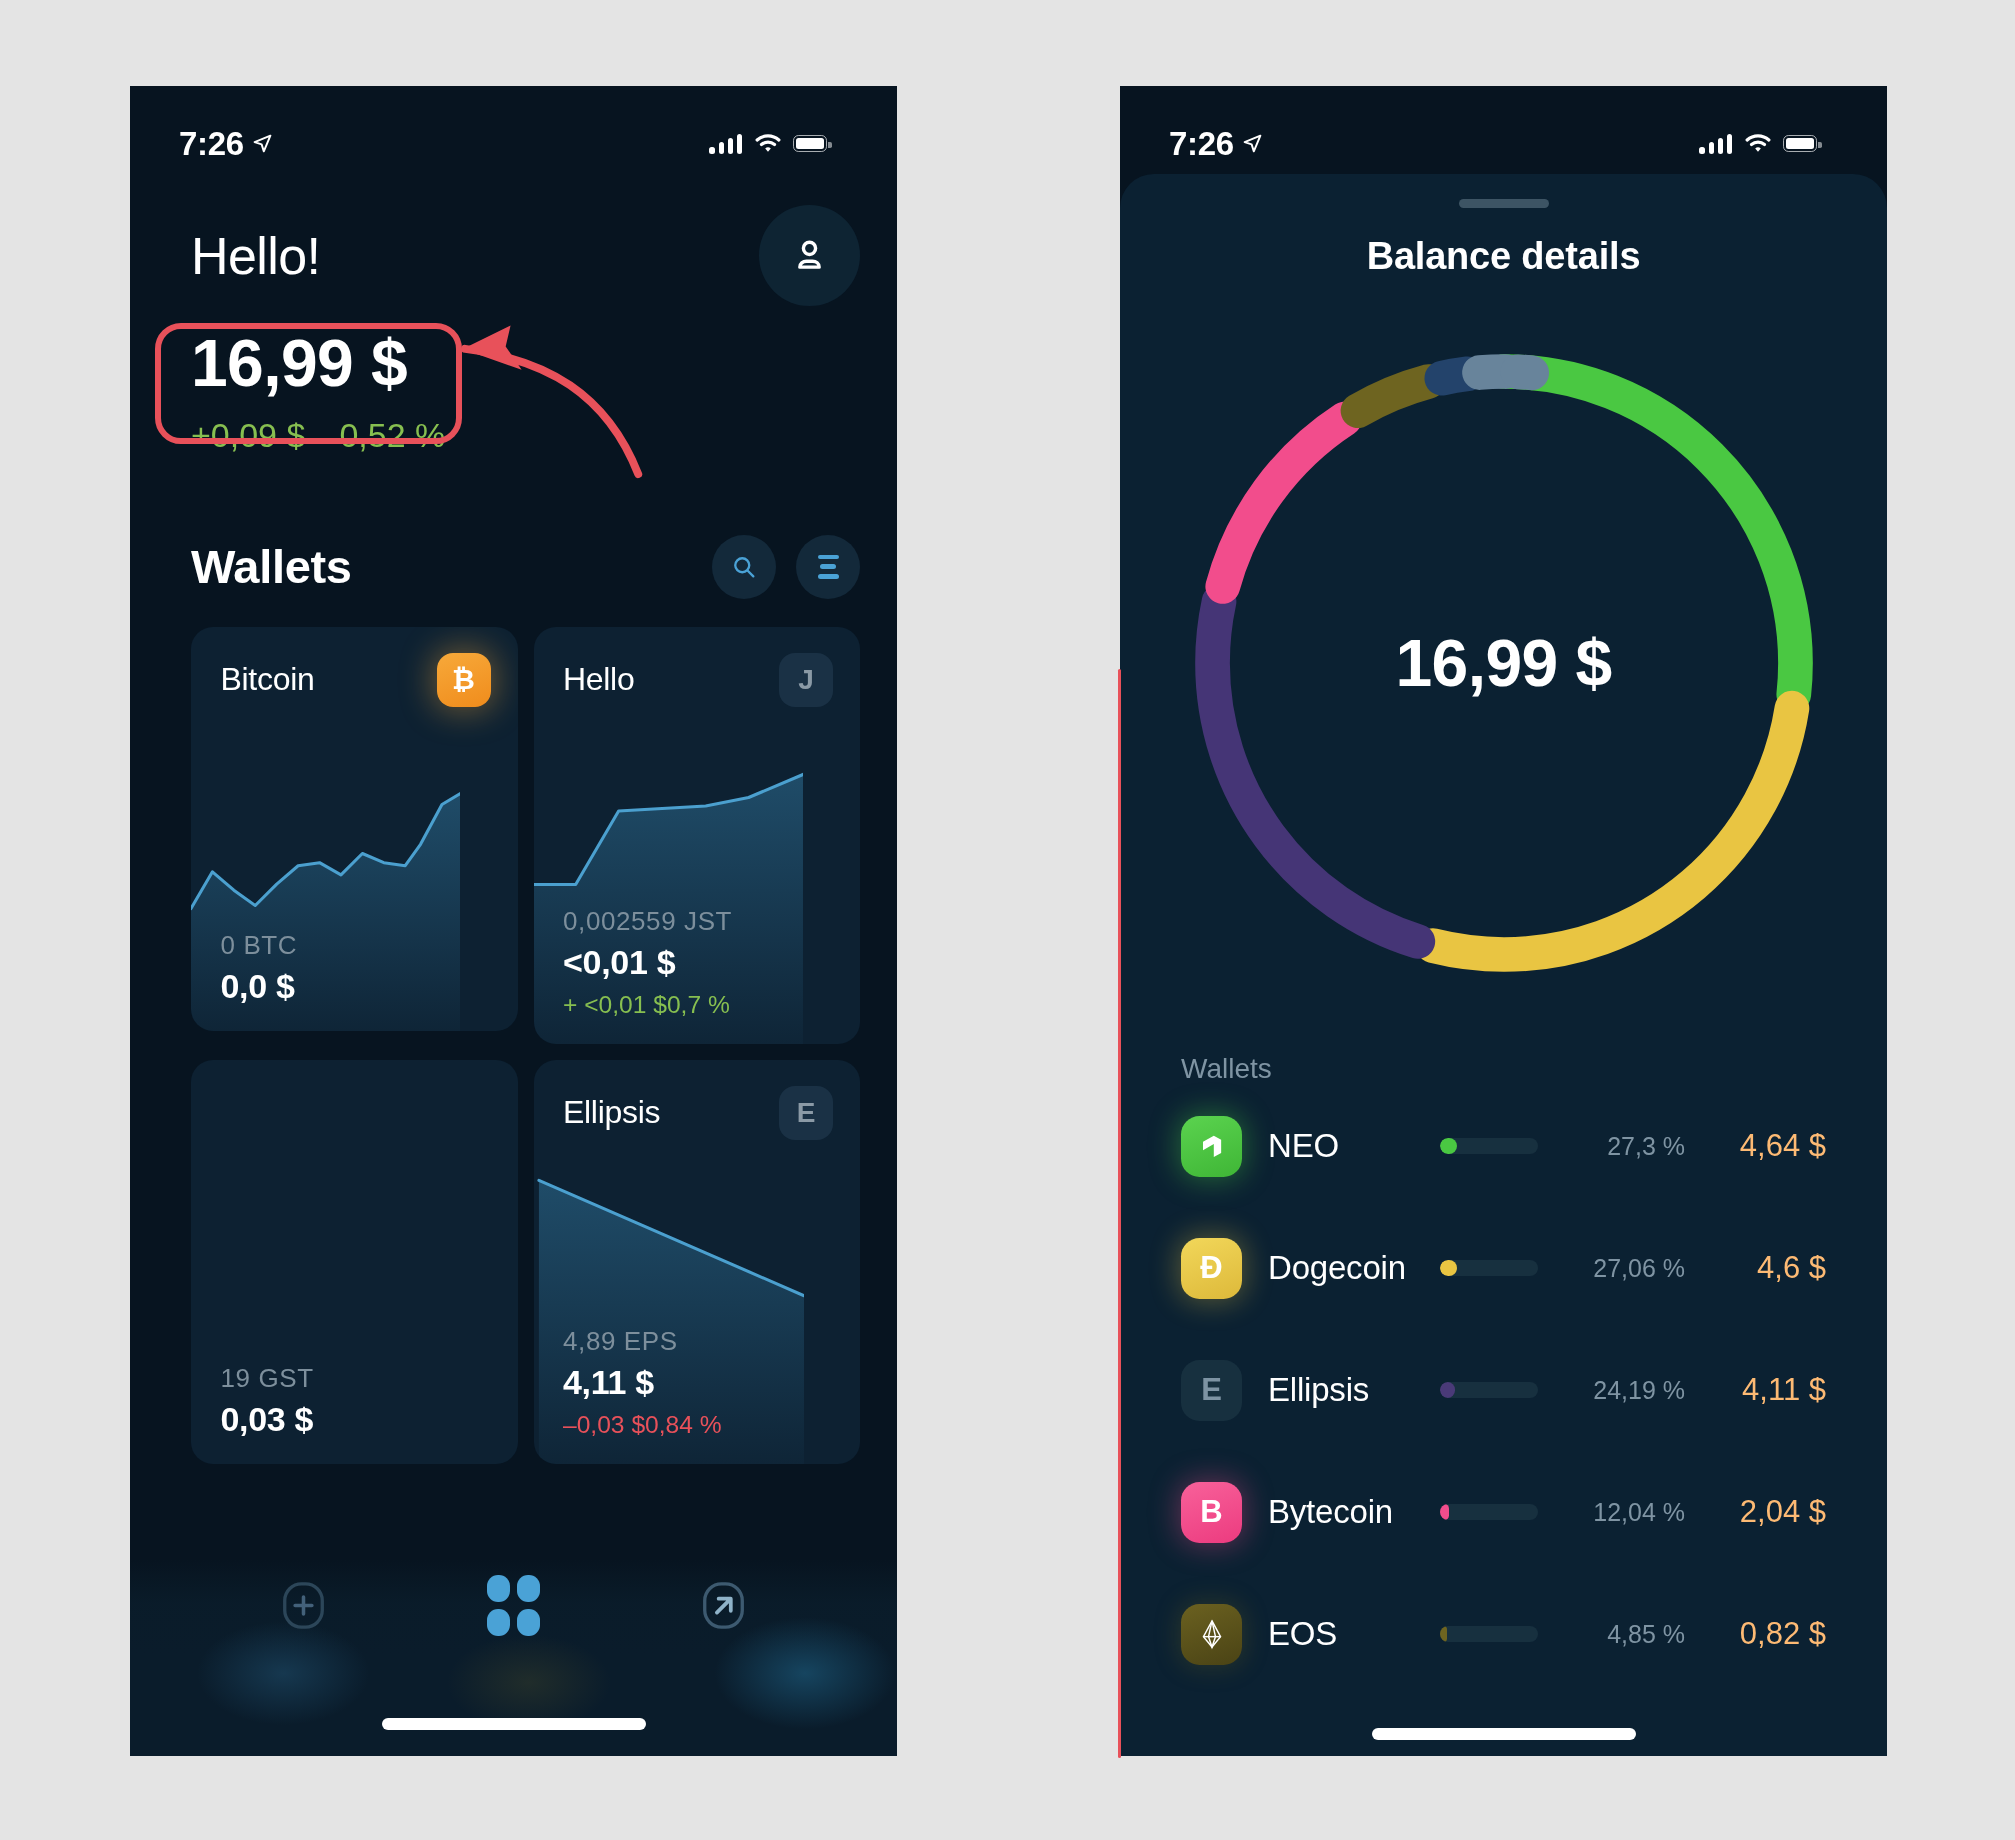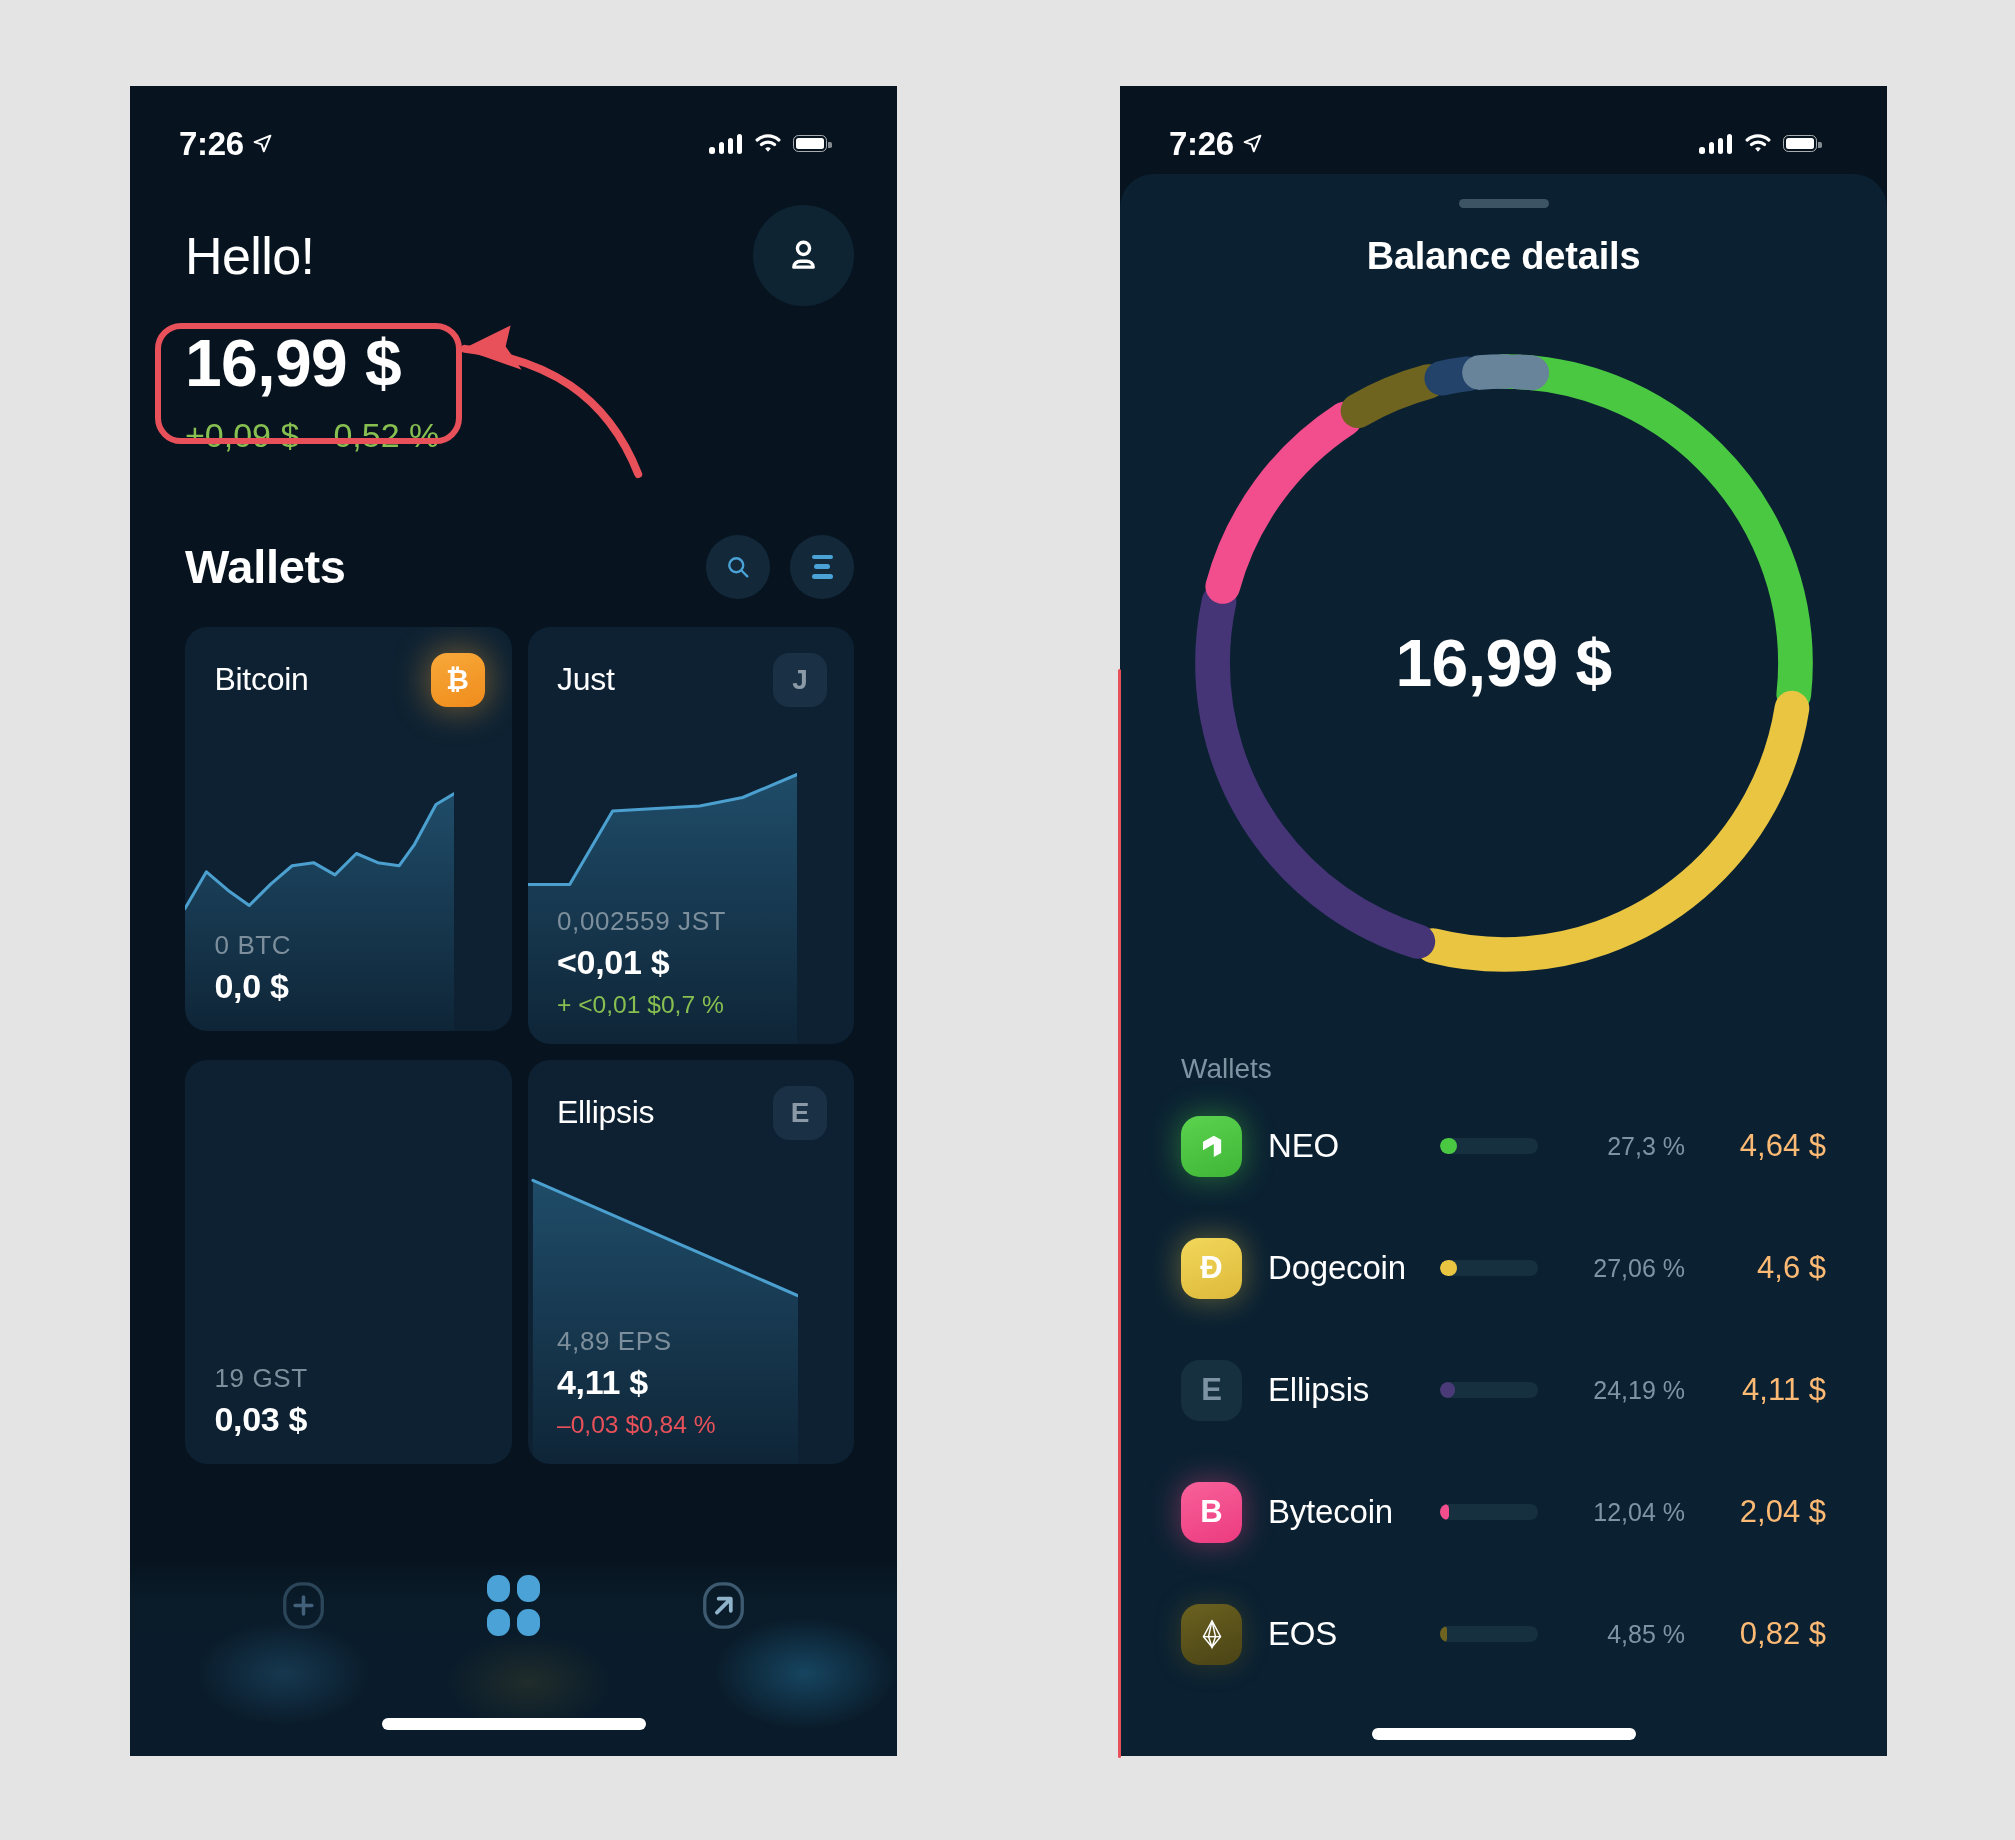--- a/index.html
+++ b/index.html
@@ -70,21 +70,21 @@
     padding: 1.8px;
   }
   .batt::after {
     content:''; position:absolute; right:-5.5px; top:5.5px;
     width:3.1px; height:6.1px; border-radius:0 1.8px 1.8px 0;
     background: rgba(255,255,255,.5);
   }
   .batt i { display:block; width:100%; height:100%; background:#fff; border-radius:2.5px; }
 
   
-  .l-body { position: absolute; top: 92px; left: 6px; width: 100%; height: 1578px; }
+  .l-body { position: absolute; top: 92px; left: 12px; width: 100%; height: 1578px; }
 
   .greet-row {
     display: flex; align-items: center; justify-content: space-between;
     padding: 27px 49px 0 49px;
   }
   .greet {
     color: #ffffff; font-size: 52px; font-weight: 400; letter-spacing: -0.6px;
   }
   .avatar-btn {
     width: 101px; height: 101px; border-radius: 50%;
@@ -381,21 +381,21 @@
             <defs>
                 <linearGradient id="gj" x1="0" y1="0" x2="0" y2="1">
               <stop offset="0" stop-color="#2e6f95" stop-opacity=".55"></stop>
               <stop offset="1" stop-color="#2e6f95" stop-opacity=".05"></stop>
             </linearGradient>
               </defs>
             <path d="M0 420 L68 420 L138 300 L280 292 L350 278 L440 240 L440 680 L0 680 Z" fill="url(#gj)"></path>
             <path d="M0 420 L68 420 L138 300 L280 292 L350 278 L440 240" fill="none" stroke="#4ba0cf" stroke-width="5" stroke-linejoin="round" stroke-linecap="round"></path>
           </svg>
           <div class="wcard-head">
-            <span class="wcard-name">Just</span>
+            <span class="wcard-name">Hello</span>
             <span class="coin-badge">J</span>
           </div>
           <div class="wcard-foot">
             <div class="wcard-amt">0,002559 JST</div>
             <div class="wcard-usd">&lt;0,01 $</div>
             <div class="wcard-chg">
               <span class="chg-up">+ &lt;0,01 $</span>
               <span class="chg-up">0,7 %</span>
             </div>
           </div>

